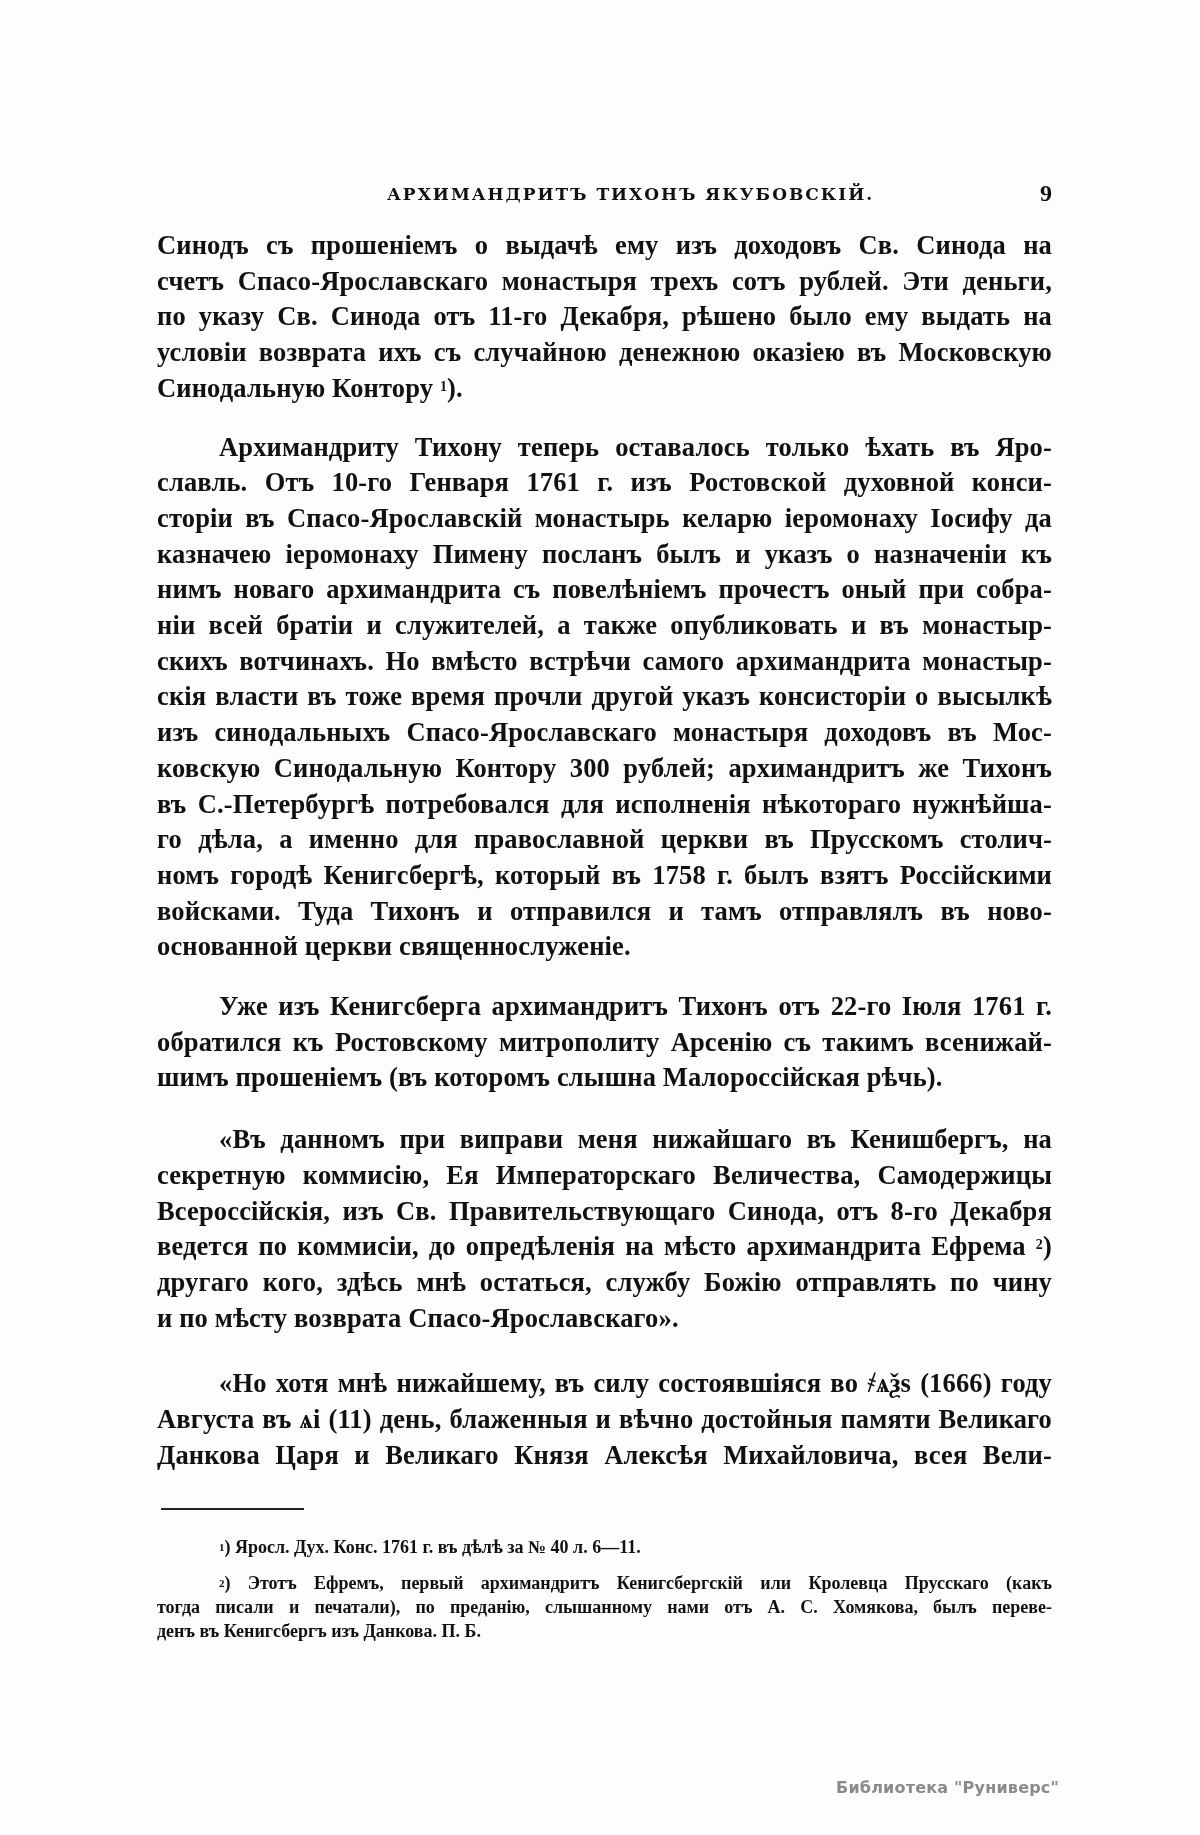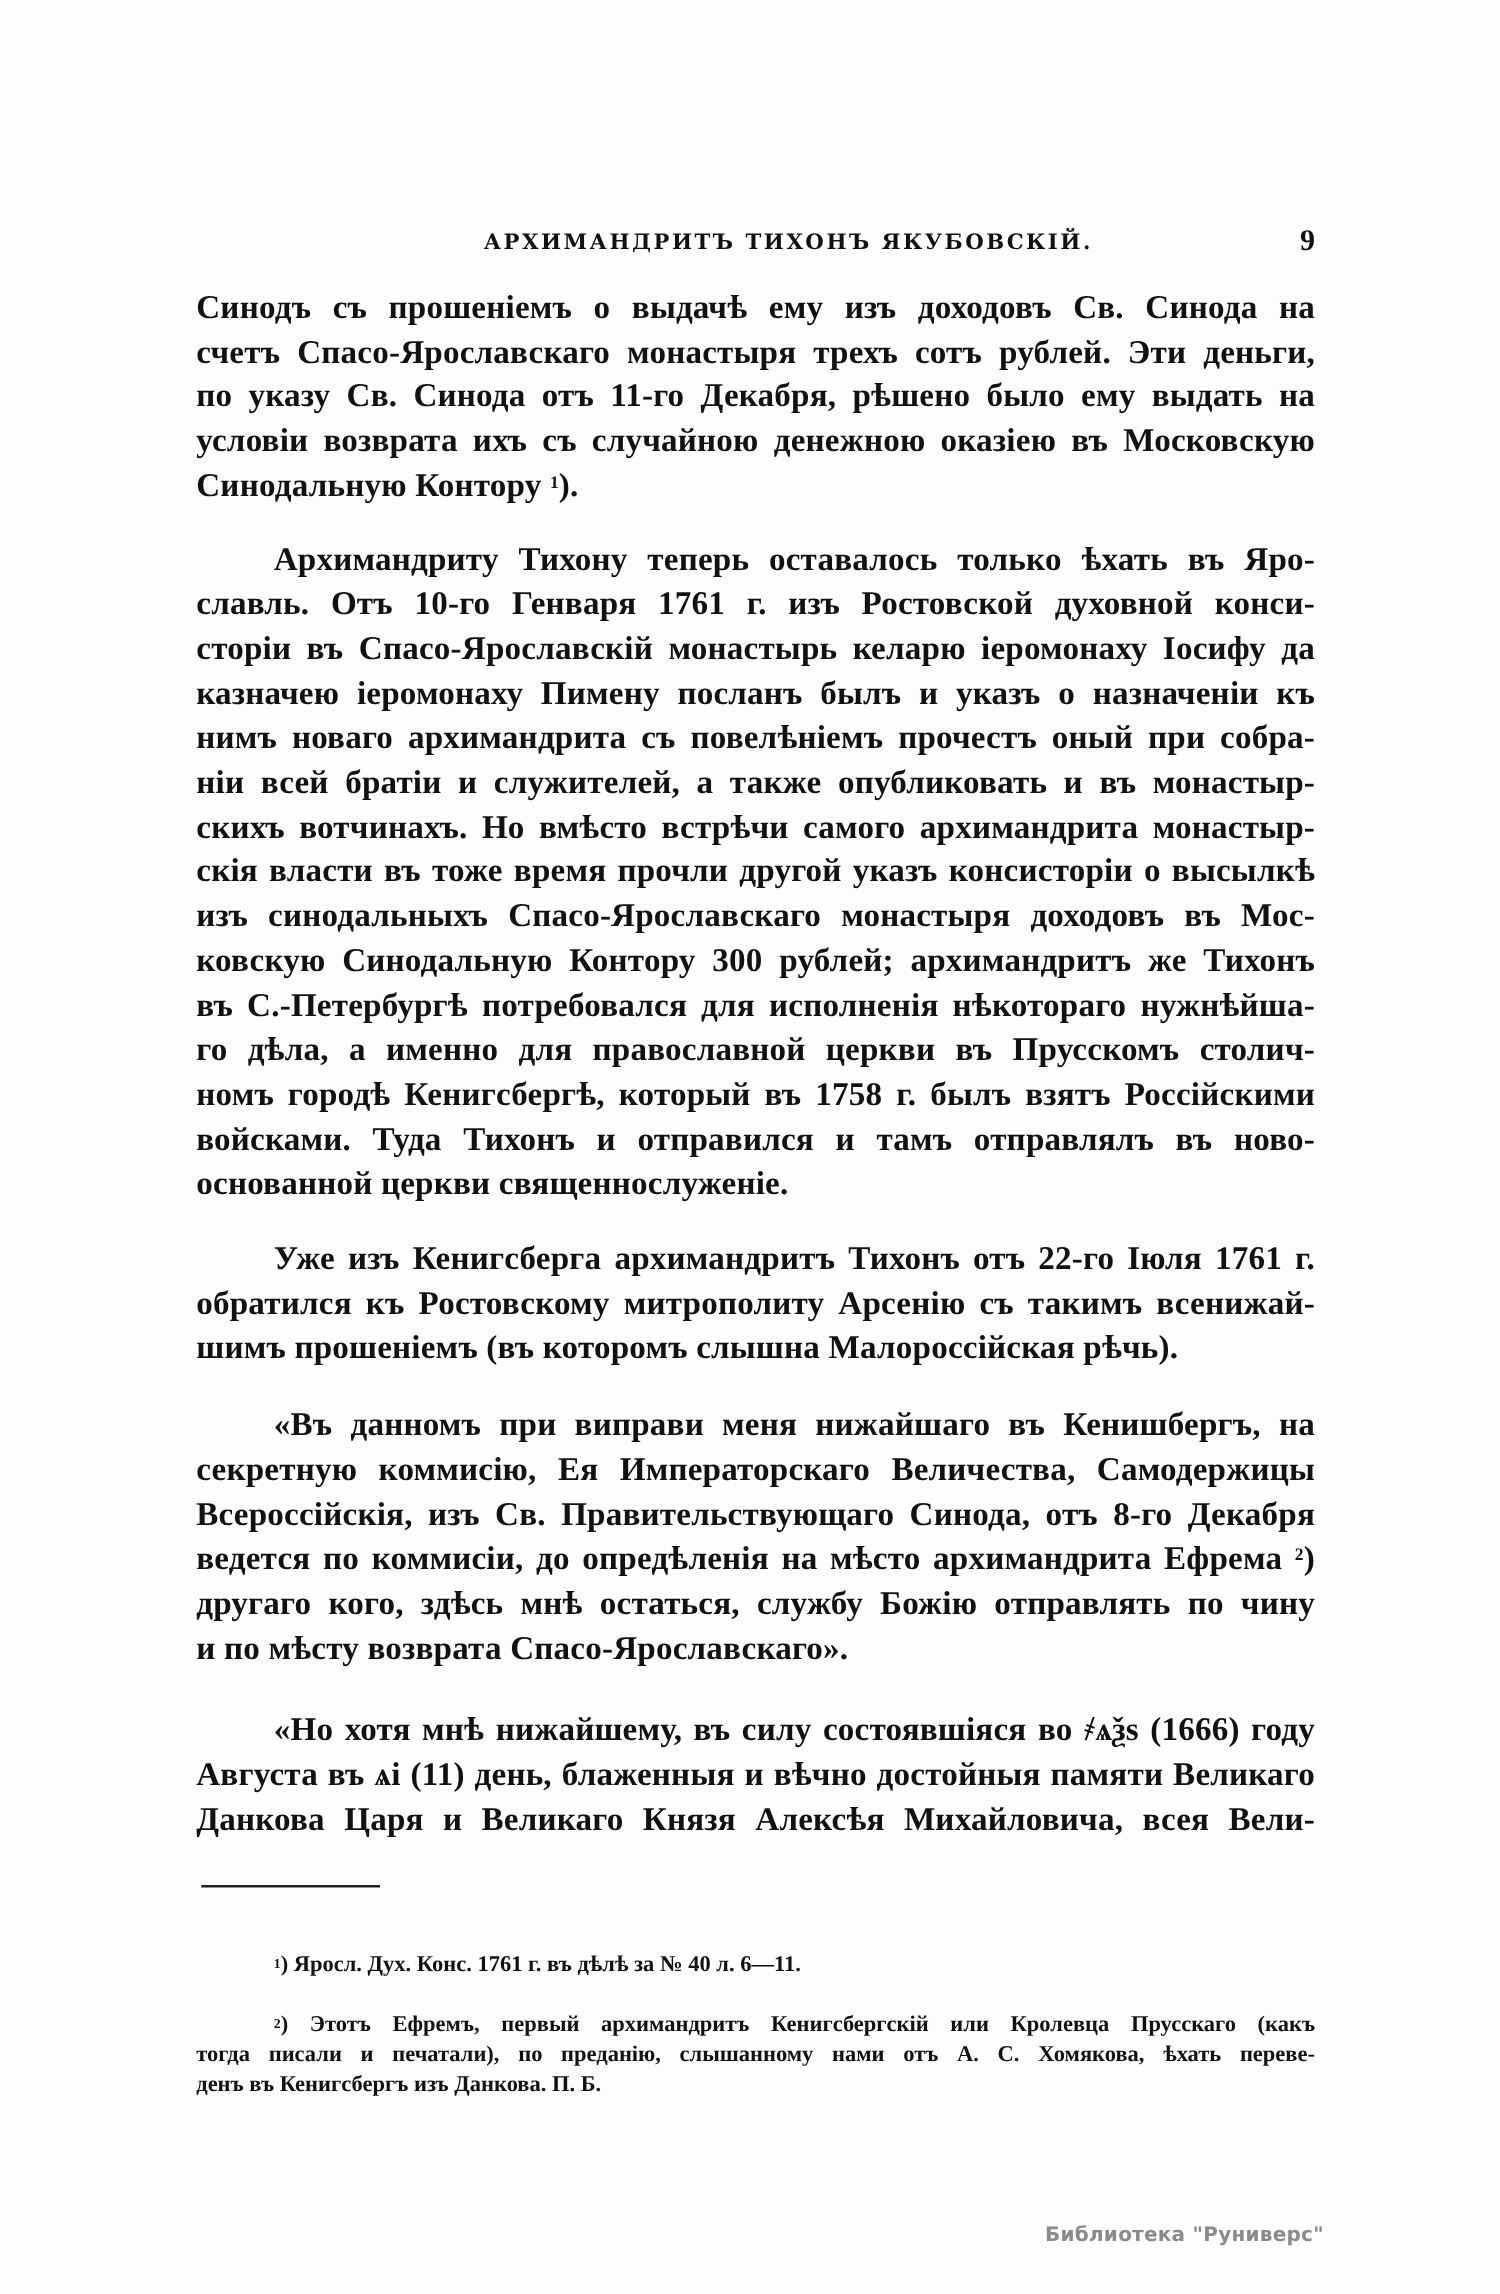--- a/index.html
+++ b/index.html
@@ -106,21 +106,21 @@
       font-size: 18px;
       line-height: 24px;
     }
     .footnote .line {
       display: block;
       text-align: justify;
       text-align-last: justify;
       white-space: nowrap;
     }
     .footnote .line.last { text-align-last: left; }
-    .footnote .line.indent { padding-left: 62px; margin-top: 24px; }
+    .footnote .line.indent { padding-left: 62px; }
     .footnote sup {
       font-size: 11px;
       vertical-align: top;
     }
     .watermark {
       position: absolute;
       left: 836px;
       top: 1778px;
       font-family: "DejaVu Sans", sans-serif;
       font-size: 16px;
@@ -190,19 +190,19 @@
   </div>
 
   <div class="footnote-rule"></div>
 
   <div class="footnotes">
     <p class="footnote">
       <span class="line last indent"><sup>1</sup><span>) Яросл. Дух. Конс. 1761 г. въ дѣлѣ за № 40 л. 6—11.</span></span>
     </p>
     <p class="footnote">
       <span class="line indent"><sup>2</sup><span>) Этотъ Ефремъ, первый архимандритъ Кенигсбергскій или Кролевца Прусскаго (какъ</span></span>
-      <span class="line">тогда писали и печатали), по преданію, слышанному нами отъ А. С. Хомякова, ѣхать переве-</span>
+      <span class="line">тогда писали и печатали), по преданію, слышанному нами отъ А. С. Хомякова, былъ переве-</span>
       <span class="line last">денъ въ Кенигсбергъ изъ Данкова. П. Б.</span>
     </p>
   </div>
 </div>
 
 <div class="watermark">Библиотека "Руниверс"</div>
 
 </body></html>

